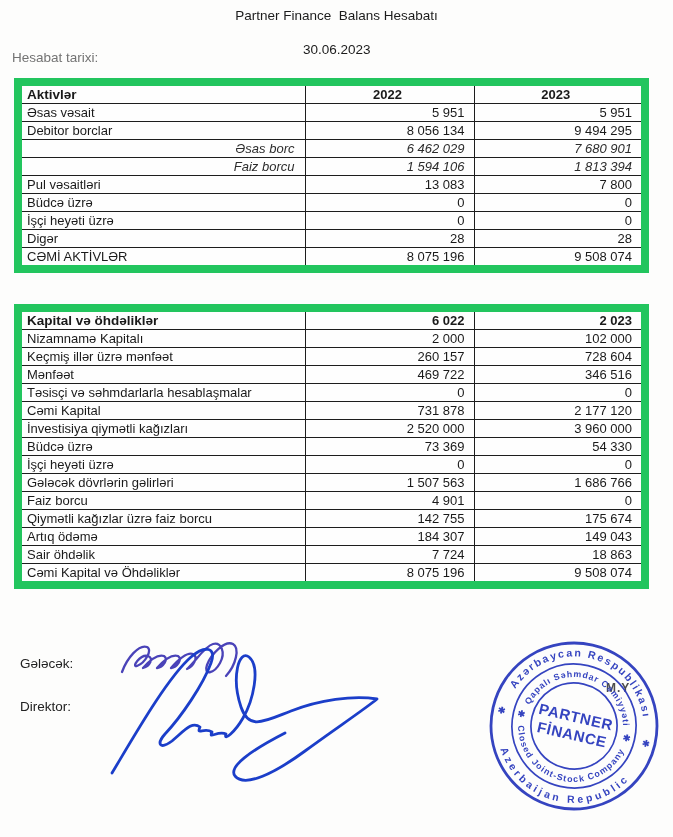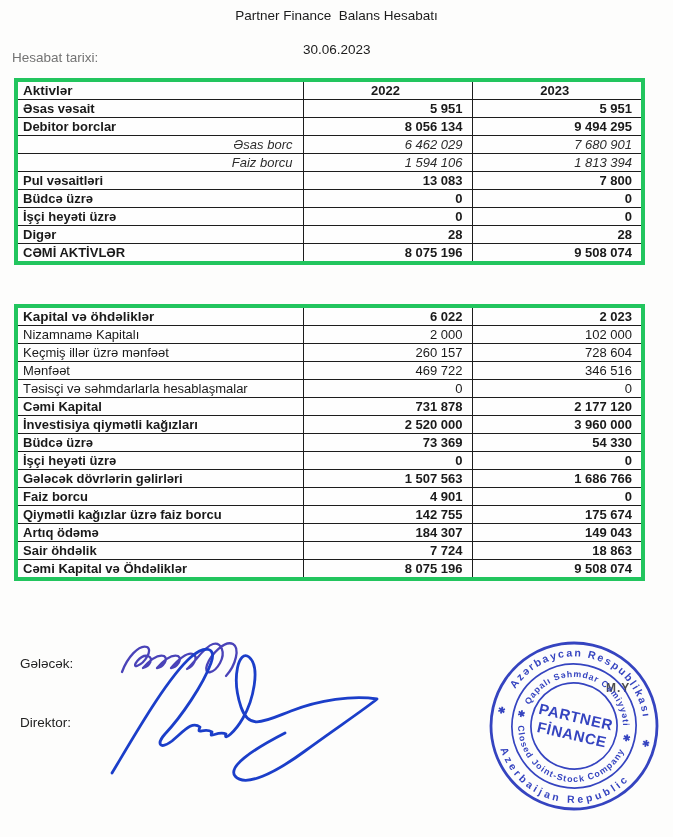--- a/index.html
+++ b/index.html
@@ -19,42 +19,42 @@
   .date-label { position: absolute; top: 42px; left: 12px; font-size: 13.5px; color: #737373; margin-top: 8px; }
   .date-value { position: absolute; top: 42px; left: 303px; font-size: 13.5px; color: #1c1c1c; }
 
   table.fin {
     position: absolute; left: 14px;
     width: 627px; border-collapse: collapse; table-layout: fixed;
     background: #fefefe;
   }
   #assets-table { top: 78px; }
   #equity-table { top: 304px; border-radius: 10px; }
-  table.fin { border: 4px solid #22c55e; }
+  table.fin { border: 8px solid #22c55e; }
   .fin th, .fin td {
     border: 1.5px solid #1d1d1d;
     height: 17.5px;
     padding: 1px 9px 1px 5px;
     font-size: 13px;
     white-space: nowrap; overflow: hidden;
     vertical-align: middle;
   }
   .fin th.lbl { text-align: left; font-weight: bold; font-size: 13.5px; }
   .fin td.lbl { text-align: left; }
   .fin td.val, .fin th.val { text-align: right; }
   #assets-table th.val { text-align: center; margin-left: 32px; }
-  tr.bold td { font-weight: bold; }
+  tr.bold td { font-weight: normal; }
   tr.reg td { font-weight: normal; }
   tr.ital td { font-weight: normal; font-style: italic; color: #2c2c2c; }
   tr.ital td.lbl { text-align: right; padding-right: 10px; }
   .col-label { width: 287px; } .col-y1 { width: 169px; } .col-y2 { width: 171px; }
 
   .sig-label { position: absolute; left: 20px; font-size: 13.5px; color: #222; }
   #accountant-label { top: 656px; }
-  #director-label { top: 699px; margin-top: 16px; }
+  #director-label { top: 699px; }
 
   #signatures-svg { position: absolute; left: 95px; top: 633px; width: 290px; height: 170px; z-index: 3; }
 
   #stamp-place { position: absolute; left: 606px; top: 681px; font-size: 12px; font-weight: bold; color: #4c4c4c; z-index: 1; letter-spacing: 1px; }
 
   #stamp-wrap { position: absolute; left: 489px; top: 641px; width: 170px; height: 170px; z-index: 2; opacity: 0.95; }
   #stamp-wrap svg { width: 100%; height: 100%; }
   .stamp-ring-text { font-family: "Liberation Sans", sans-serif; font-weight: bold; }
   .st-outer-top { font-size: 10.6px; letter-spacing: 1.9px; }
   .st-outer-bottom { font-size: 10.4px; letter-spacing: 3.2px; }

